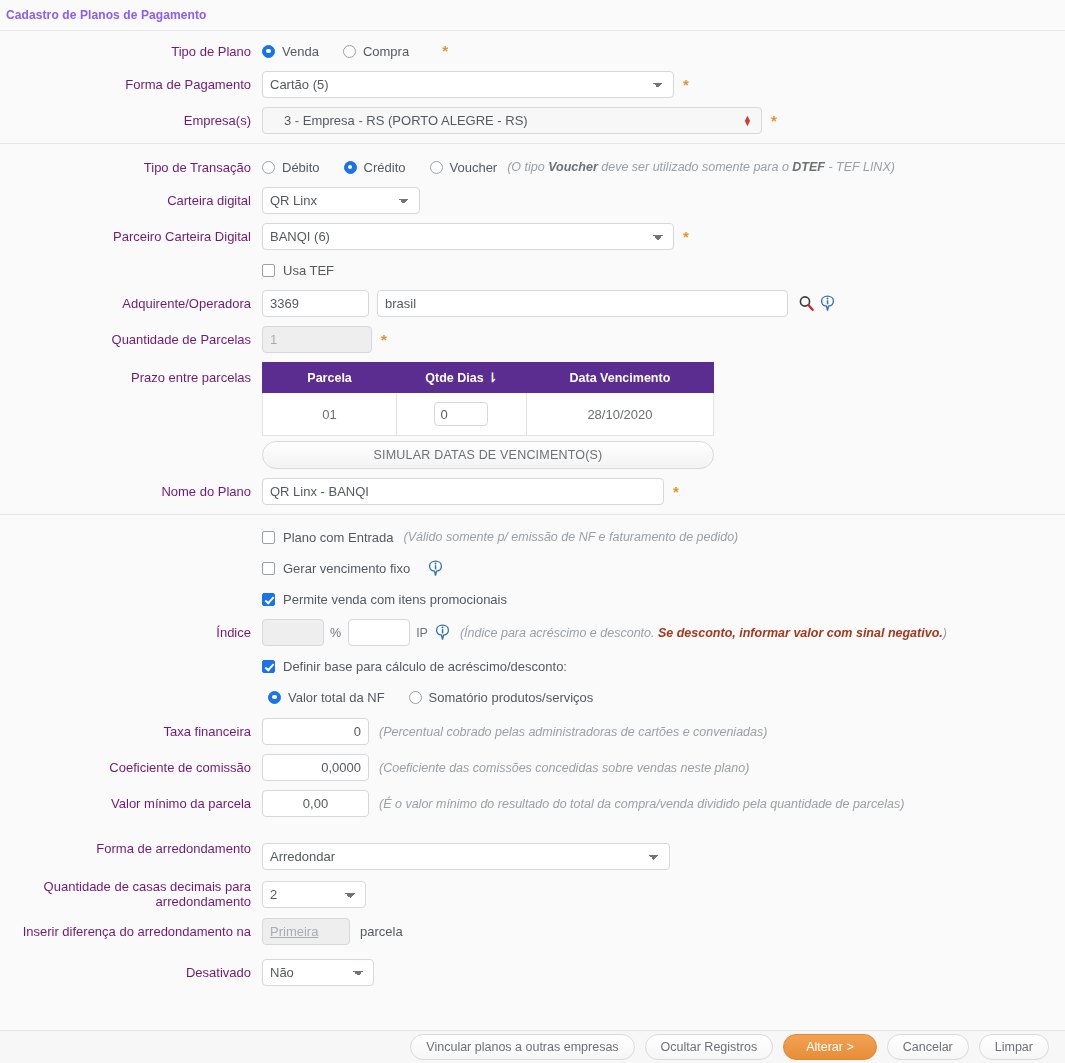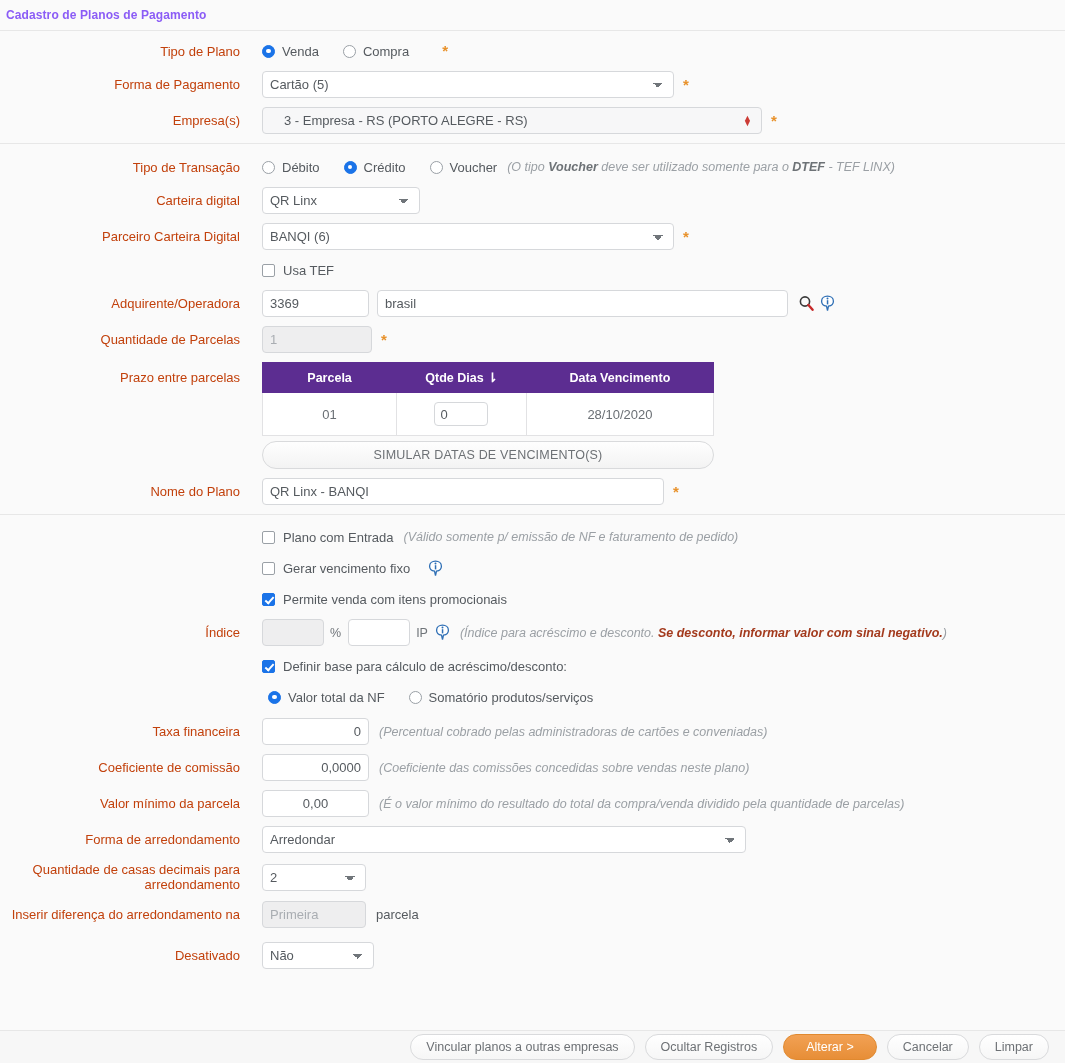--- a/index.html
+++ b/index.html
@@ -35,23 +35,23 @@
     display: flex;
     align-items: center;
     margin-bottom: 9px;
     min-height: 22px;
   }
   .row:last-child { margin-bottom: 0; }
   .lbl {
     width: 262px;
     min-width: 262px;
     text-align: right;
-    padding-right: 22px;
+    padding-right: 11px;
     box-sizing: border-box;
-    color: #c2410c;
+    color: #701a75;
     font-size: 13px;
     line-height: 15px;
   }
   .fld { display: flex; align-items: center; }
 
   
   .req {
     color: #e8912a;
     font-size: 15px;
     line-height: 10px;
@@ -539,39 +539,39 @@
     <div class="lbl">Valor mínimo da parcela</div>
     <div class="fld">
       <input class="ui" style="width: 107px; text-align: center;" value="0,00">
       <span class="hint">(É o valor mínimo do resultado do total da compra/venda dividido pela quantidade de parcelas)</span>
     </div>
   </div>
 
   <div class="row">
     <div class="lbl">Forma de arredondamento</div>
     <div class="fld">
-      <select class="ui" style="width:484px;">
+      <select class="ui" style="width:408px;margin-top:17px;">
         <option>Arredondar</option>
       </select>
     </div>
   </div>
 
   <div class="row">
     <div class="lbl">Quantidade de casas decimais para arredondamento</div>
     <div class="fld">
       <select class="ui" style="width:104px;">
         <option>2</option>
       </select>
     </div>
   </div>
 
   <div class="row">
     <div class="lbl">Inserir diferença do arredondamento na</div>
     <div class="fld">
-      <select class="ui disabled-fld" style="width:104px;">
+      <select class="ui disabled-fld" style="width:88px;text-decoration:underline;">
         <option>Primeira</option>
       </select>
       <span style="margin-left:10px;">parcela</span>
     </div>
   </div>
 
   <div class="row" style="margin-top:14px;">
     <div class="lbl">Desativado</div>
     <div class="fld">
       <select class="ui" style="width:112px;">

